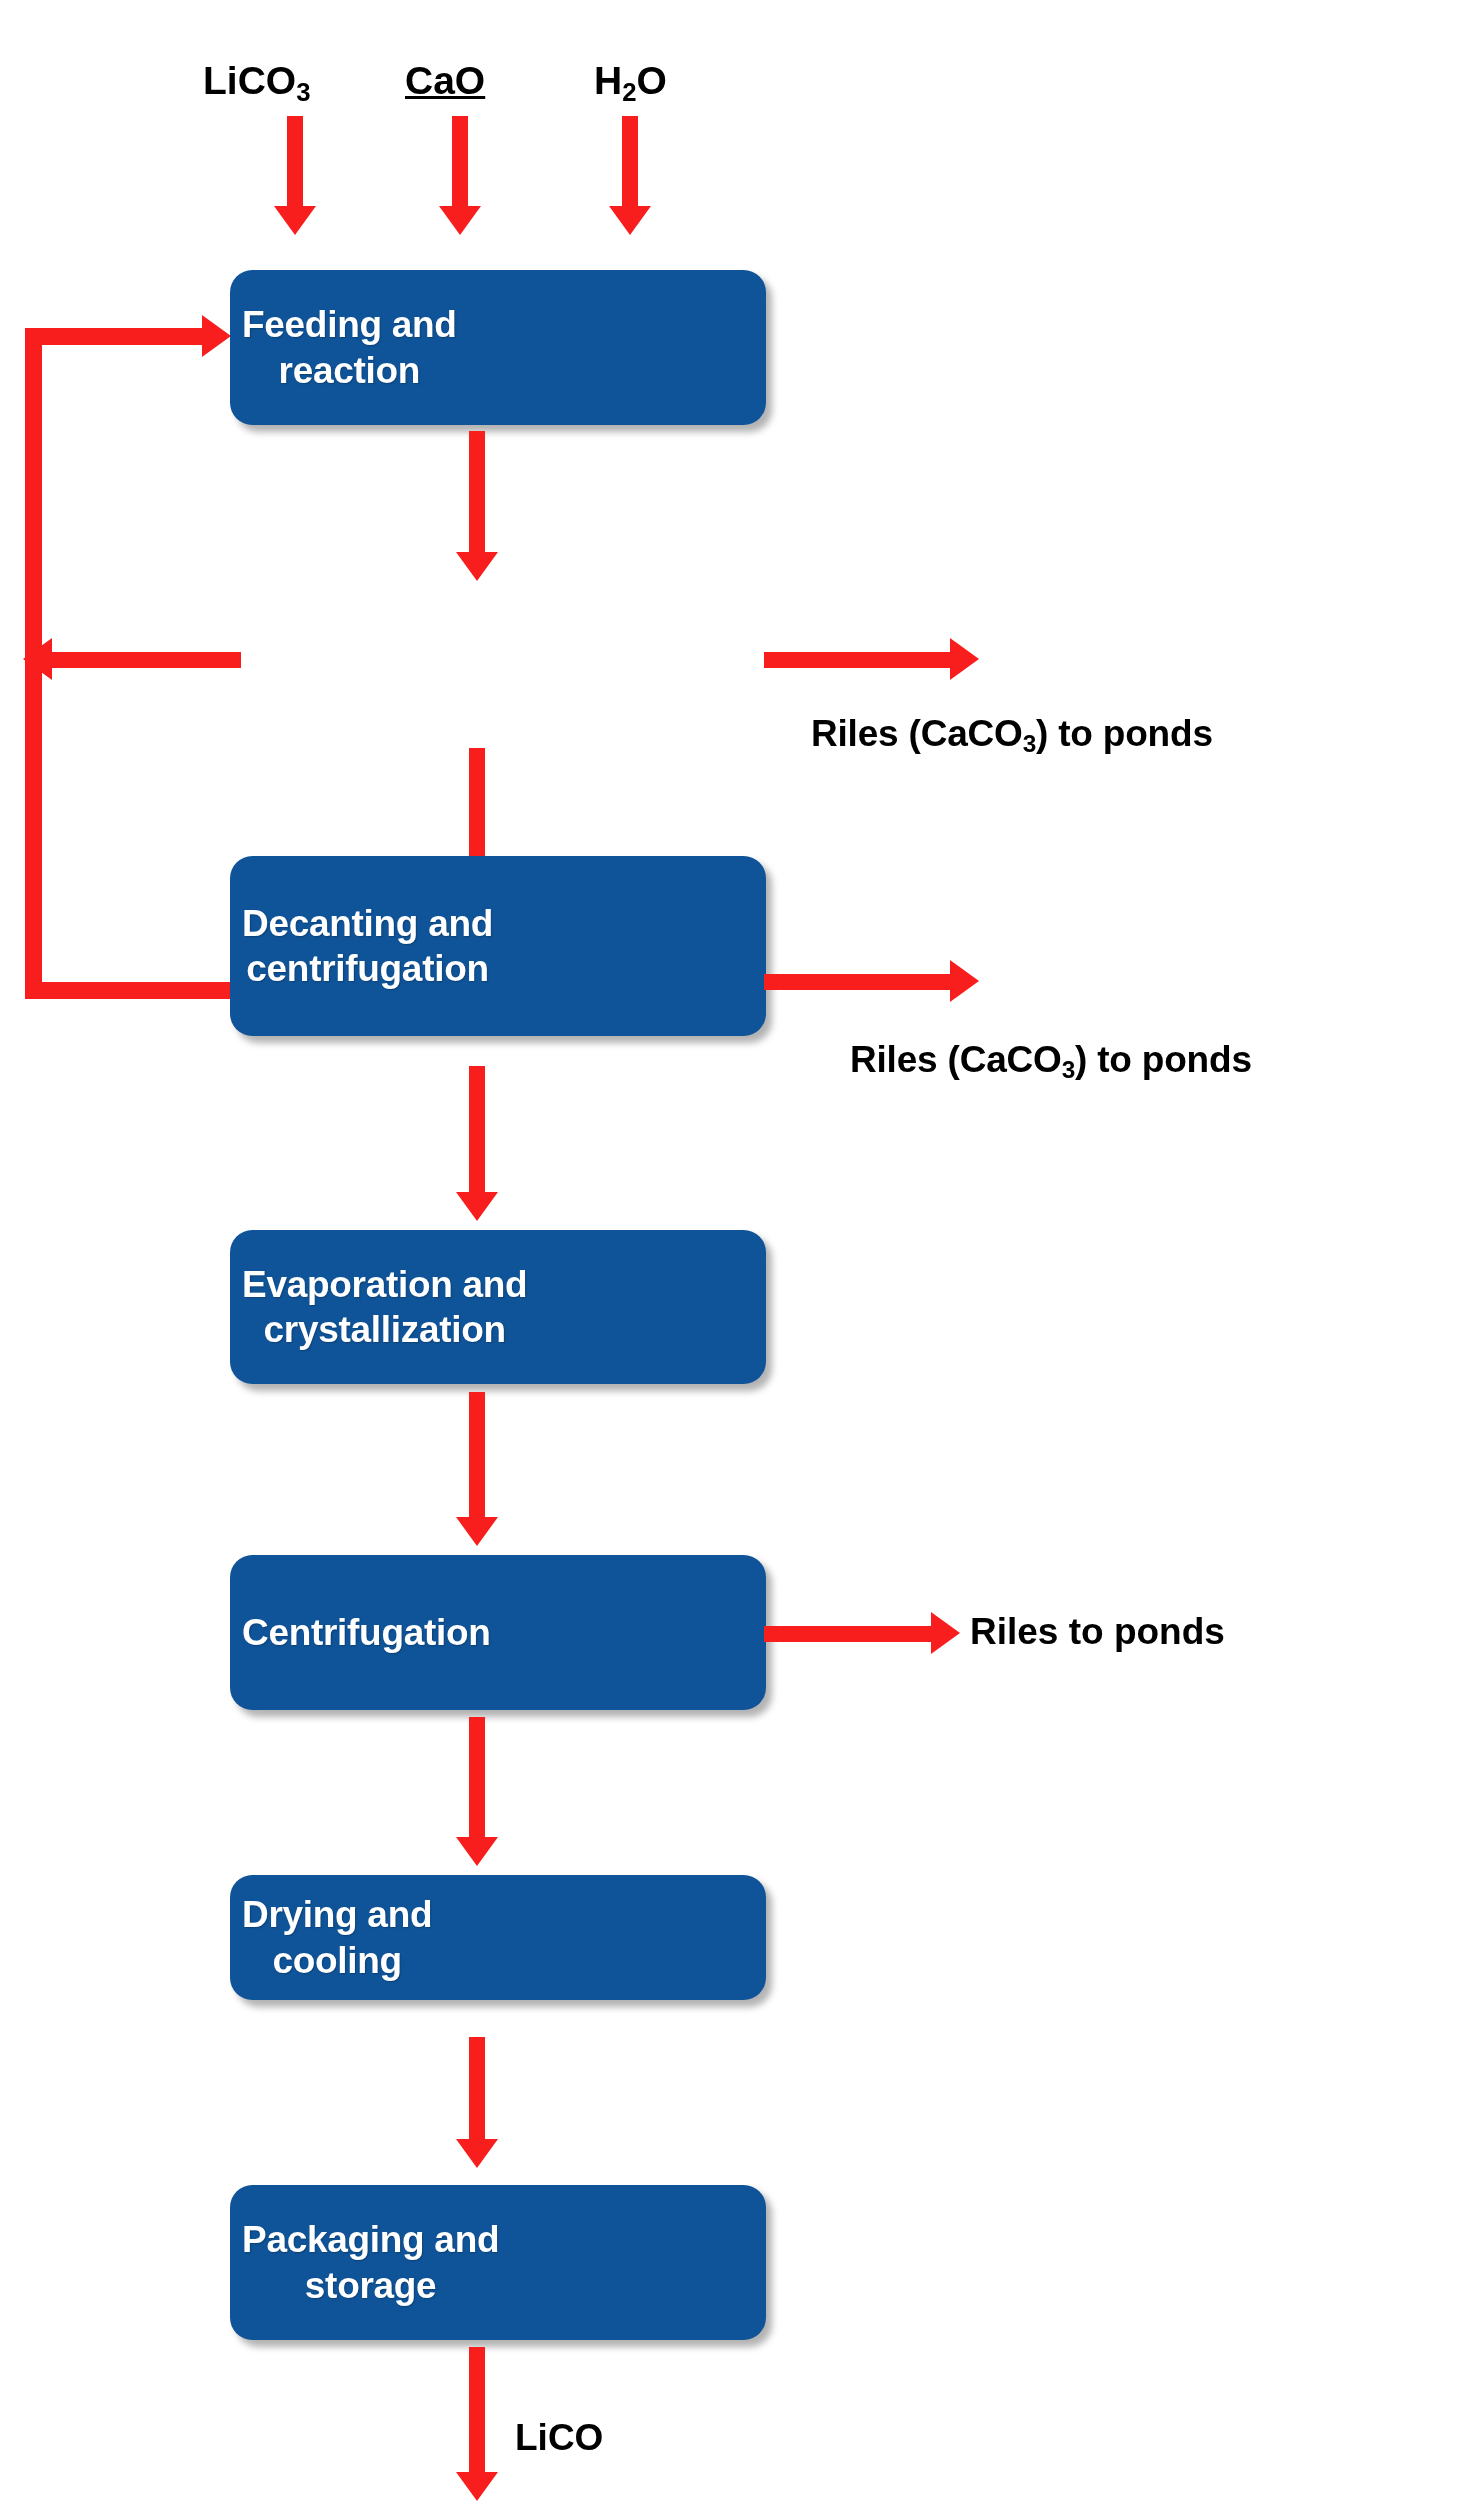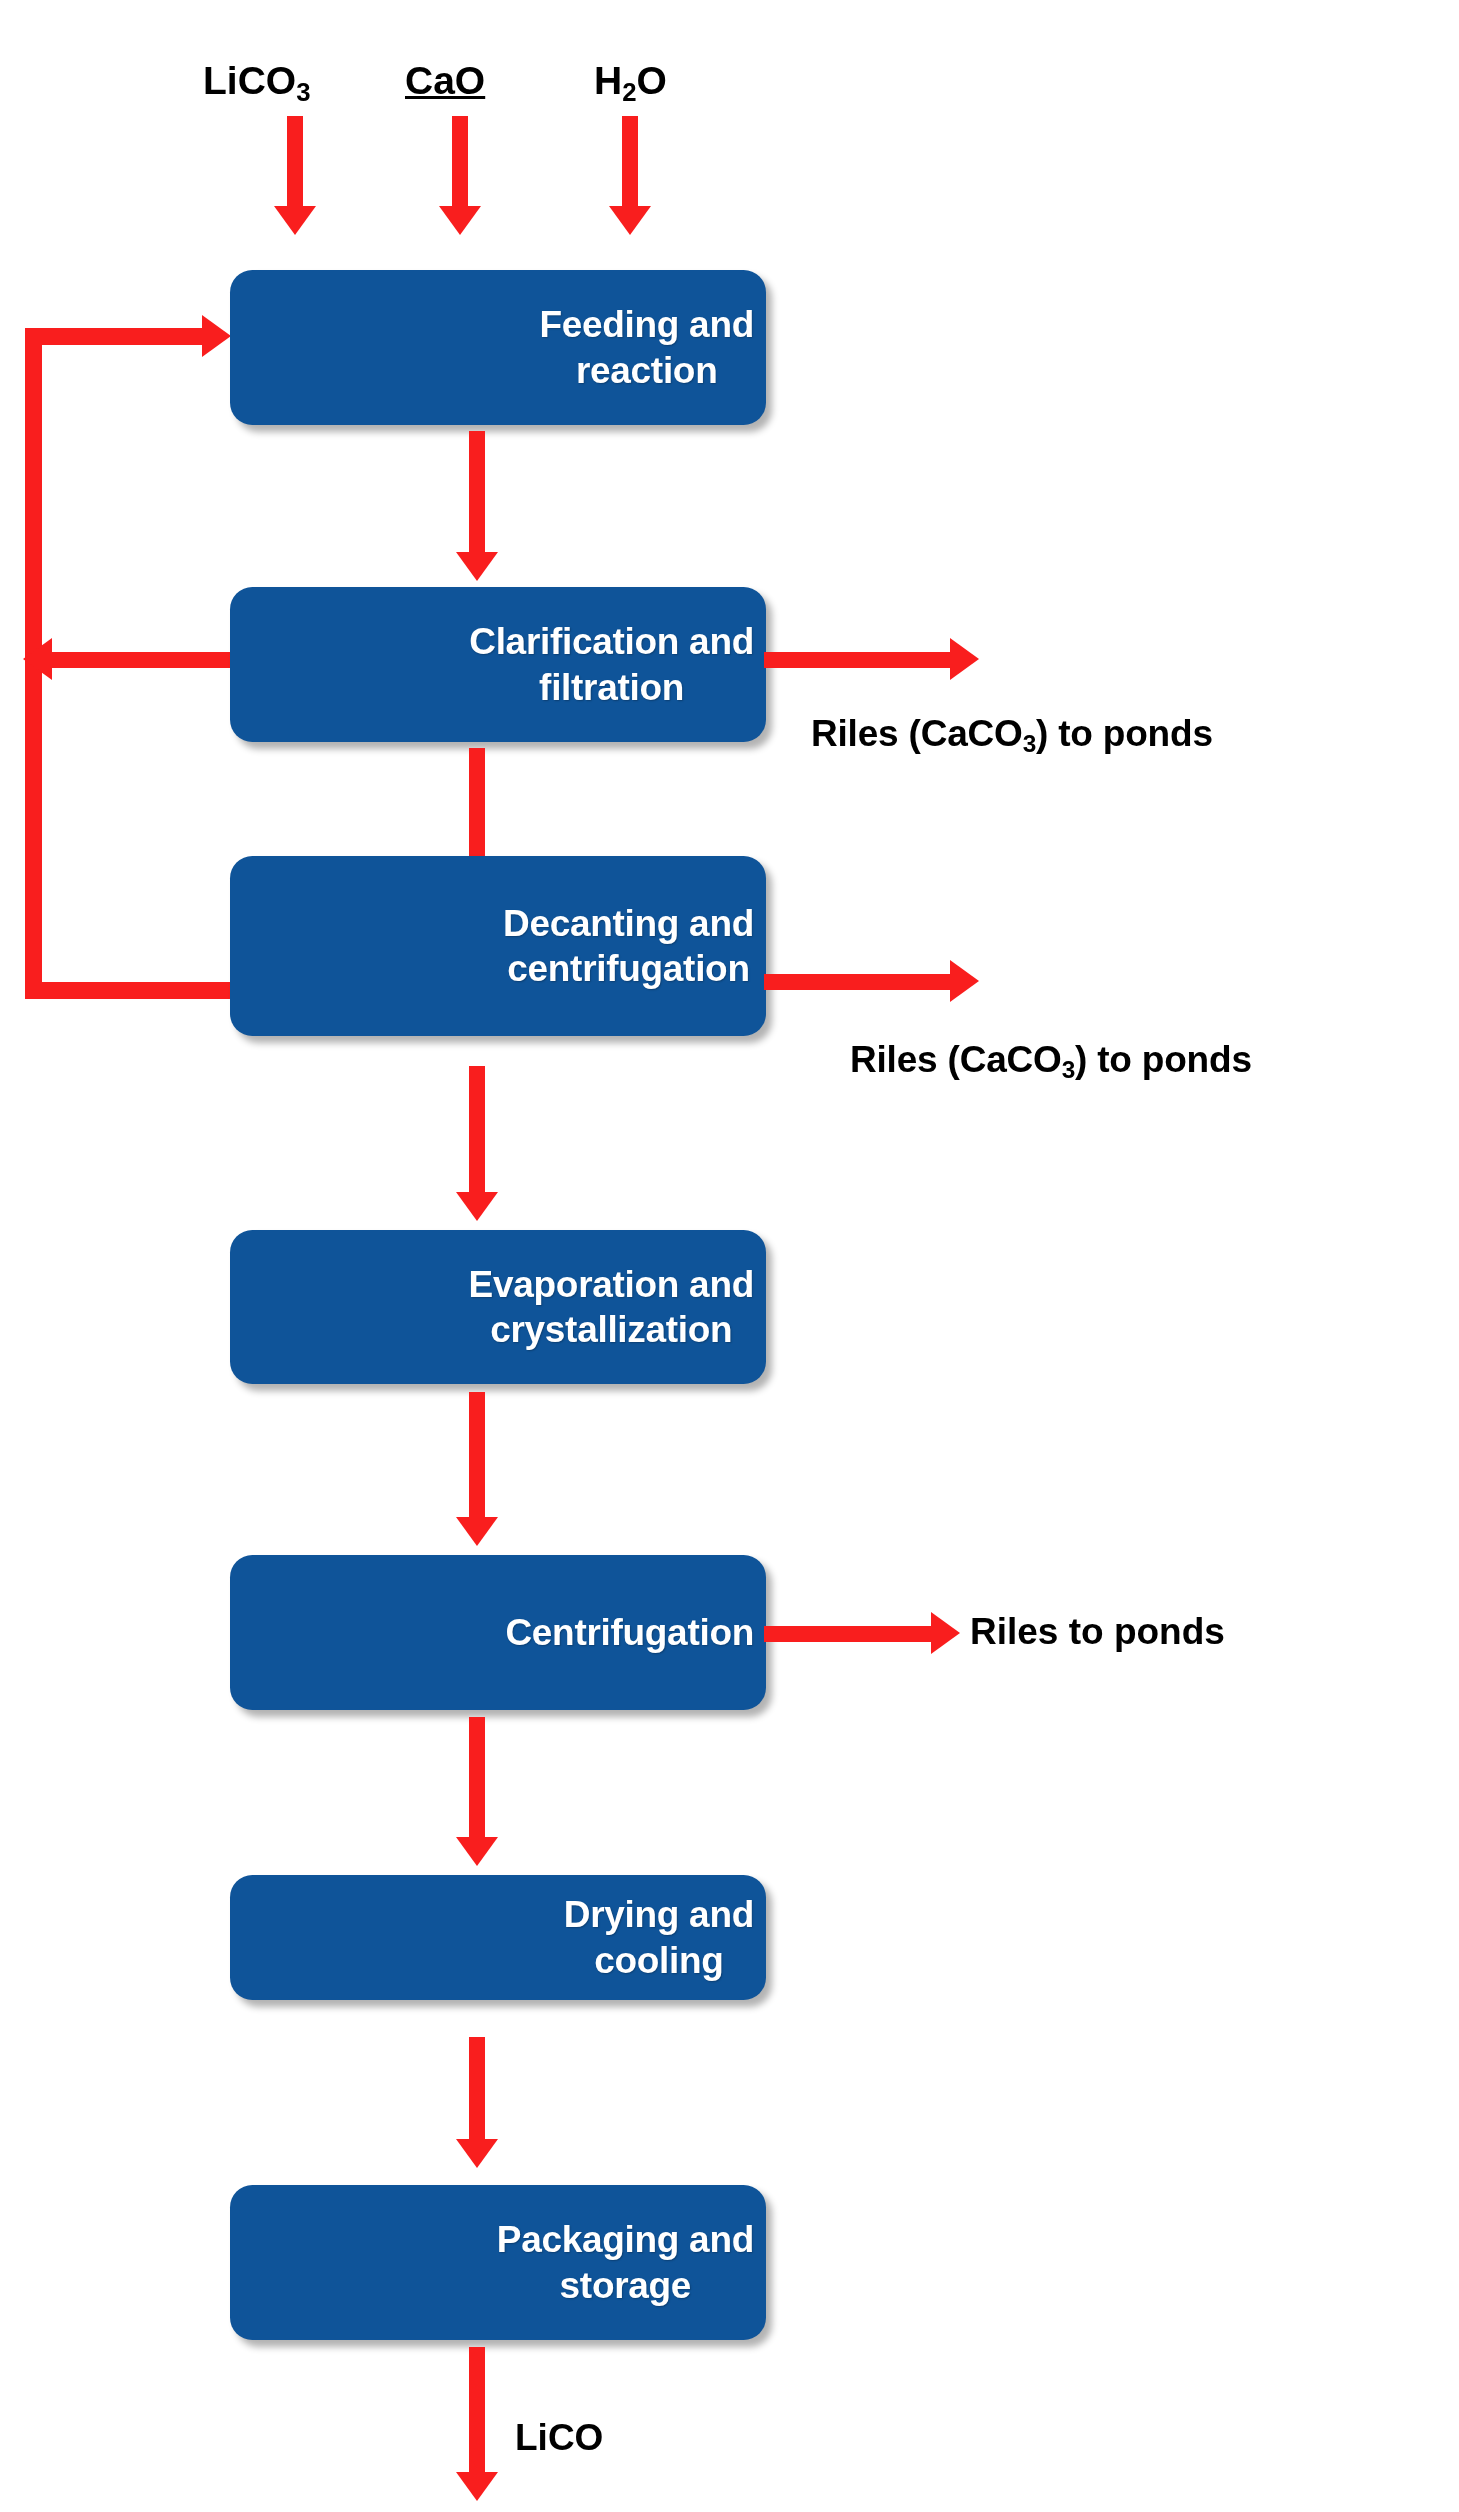--- a/index.html
+++ b/index.html
@@ -19,21 +19,21 @@
     margin-top: 42px;
   }
   
   .proc-box {
     position: absolute;
     background: #0F5499;
     border-radius: 22.4px;
     box-shadow: 6px 6.9px 7.7px rgba(0,0,0,0.30);
     display: flex;
     align-items: center;
-    justify-content: flex-end;
+    justify-content: flex-start;
     box-sizing: border-box;
     padding: 3.4px 12px;
   }
   .proc-label {
     color: #ffffff;
     font-family: "Liberation Sans", sans-serif;
     font-weight: bold;
     font-size: 37px;
     line-height: 1.22;
     letter-spacing: -0.3px;
@@ -127,24 +127,20 @@
   <div class="head-left" style="left:23px; top:596px;"></div>
 
   <div class="proc-box" style="left:230px; top:228px; width:536px; height:155px;">
     <span class="proc-label">Feeding and
 reaction</span>
   </div>
 
   <div class="ln-v" style="left:469px; top:389px; width:16.4px; height:129px;"></div>
   <div class="head-down" style="left:456px; top:510px;"></div>
 
-  <div class="proc-box" style="left:230px; top:545px; width:536px; height:155px;">
-    <span class="proc-label">Clarification and
-filtration</span>
-  </div>
 
   <div class="ln-h" style="left:764px; top:610px; width:191px; height:15.5px;"></div>
   <div class="head-right" style="left:950px; top:596px;"></div>
   <div class="io-label side-label" style="left:811px; top:671px;">
     <span>Riles (CaCO</span><sub>3</sub><span>) to ponds</span>
   </div>
 
   <div class="ln-v" style="left:469px; top:706px; width:16.4px; height:129px;"></div>
   <div class="head-down" style="left:456px; top:826px;"></div>
 

